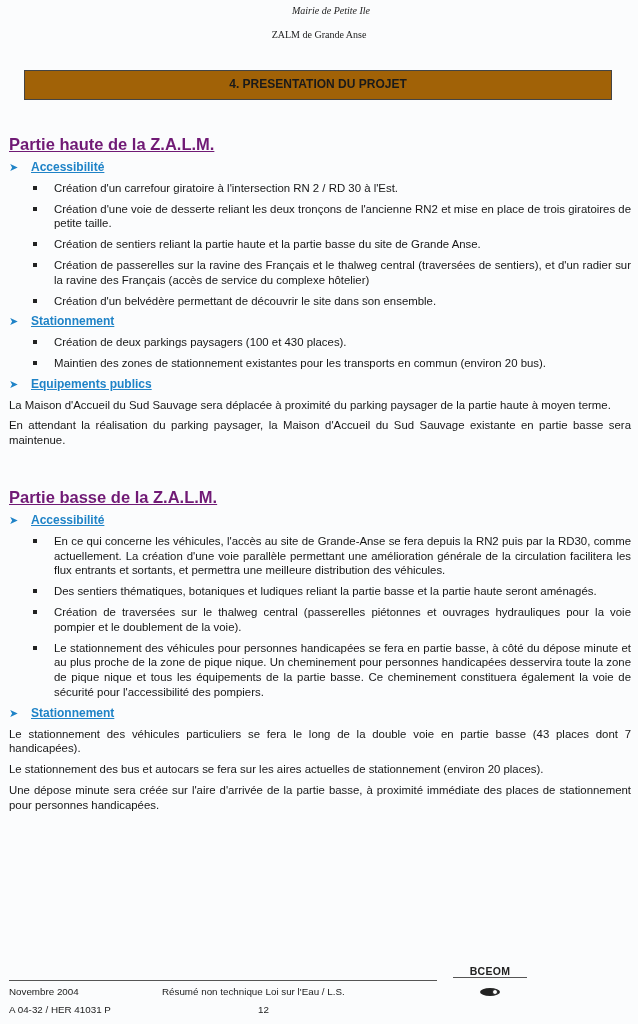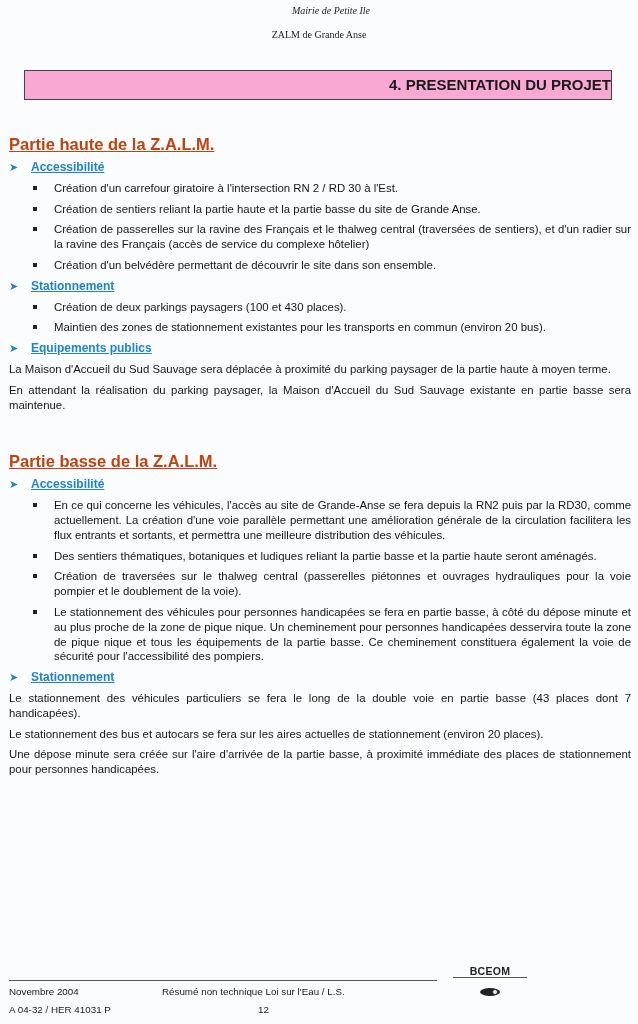--- a/index.html
+++ b/index.html
@@ -6,25 +6,25 @@
   body {
     width: 638px; height: 1024px; background: #fbfcfd;
     font-family: "Liberation Sans", sans-serif; color: #161616;
     position: relative; overflow: hidden;
   }
   .hdr { position: absolute; left: 0; width: 638px; text-align: center; font-family: "Liberation Serif", serif; color: #222; }
   .hdr1 { top: 5px; font-size: 10px; font-style: italic; padding-left: 12px; }
   .hdr2 { top: 29px; font-size: 10px; font-weight: normal; text-align: center; }
   .titlebox {
     position: absolute; left: 24px; top: 70px; width: 588px; height: 30px;
-    background: #f9a8d4; border: 1.5px solid #444; box-sizing: border-box;
-    text-align: right; font-weight: bold; font-size: 15px; line-height: 27px; color: #1a1a1a;
+    background: #a16207; border: 1.5px solid #444; box-sizing: border-box;
+    text-align: center; font-weight: bold; font-size: 12px; line-height: 27px; color: #1a1a1a;
   }
   .content { position: absolute; left: 9px; top: 133px; width: 622px; font-size: 11.4px; line-height: 14.8px; }
-  .h1 { color: #c2410c; font-size: 16.5px; font-weight: bold; text-decoration: underline; margin: 0 0 5px 0; line-height: 22px; }
+  .h1 { color: #701a75; font-size: 16.5px; font-weight: bold; text-decoration: underline; margin: 0 0 5px 0; line-height: 22px; }
   .h2 { display: flex; align-items: center; margin: 2px 0 6px 0; }
   .h2 .arrow { width: 22px; color: #1f83c7; font-size: 11px; }
   .h2 .lbl { color: #1f83c7; font-weight: bold; text-decoration: underline; font-size: 12px; }
   ul.b { list-style: none; margin: 0; padding: 0; }
   ul.b li { position: relative; padding-left: 45px; margin-bottom: 6px; }
   ul.b li::before { content: ""; position: absolute; left: 24px; top: 5px; width: 4px; height: 4px; background: #222; }
   .just { text-align: justify; text-align-last: left; }
   p.para { margin: 0 0 6px 0; text-align: justify; }
   .gap { height: 32px; }
   .footline { position: absolute; left: 9px; top: 980px; width: 428px; height: 1px; background: #555; }
@@ -46,20 +46,21 @@
 <div class="content">
 
   <div class="h1">Partie haute de la Z.A.L.M.</div>
 
   <div class="h2">
     <span class="arrow">➤</span>
     <span class="lbl">Accessibilité</span>
   </div>
   <ul class="b">
     <li>Création d'un carrefour giratoire à l'intersection RN 2 / RD 30 à l'Est.</li>
+    <li class="just">Création d'une voie de desserte reliant les deux tronçons de l'ancienne RN2 et mise en place de trois giratoires de petite taille.</li>
     <li>Création de sentiers reliant la partie haute et la partie basse du site de Grande Anse.</li>
     <li class="just">Création de passerelles sur la ravine des Français et le thalweg central (traversées de sentiers), et d'un radier sur la ravine des Français (accès de service du complexe hôtelier)</li>
     <li>Création d'un belvédère permettant de découvrir le site dans son ensemble.</li>
   </ul>
 
   <div class="h2">
     <span class="arrow">➤</span>
     <span class="lbl">Stationnement</span>
   </div>
   <ul class="b">

